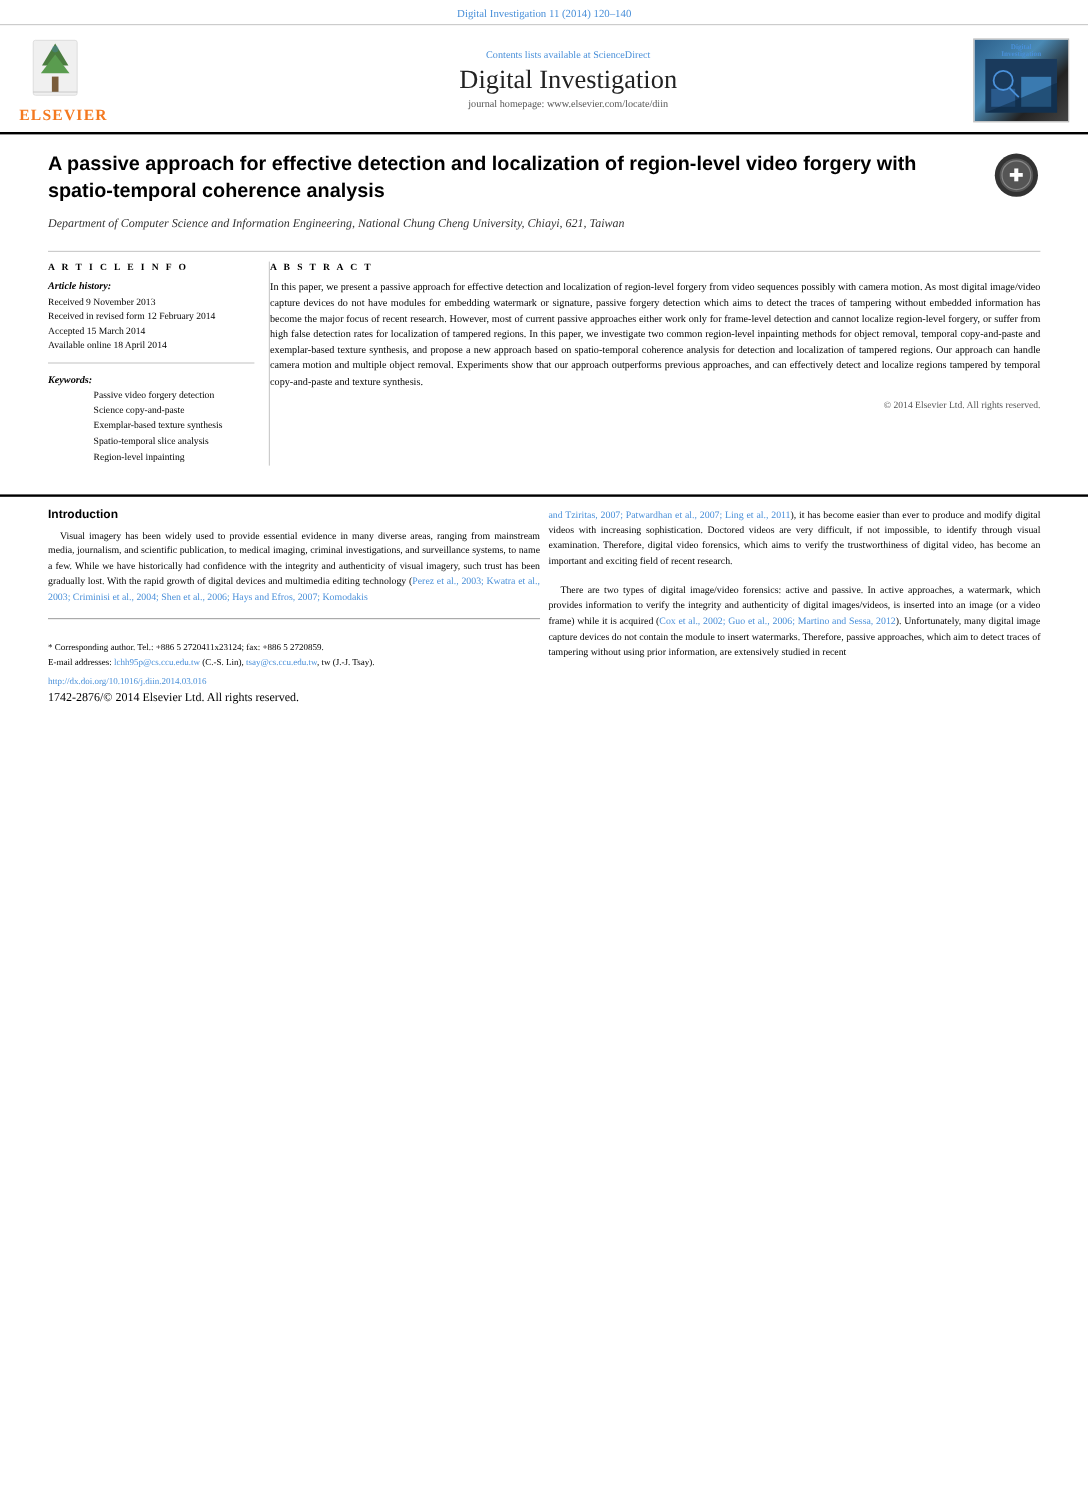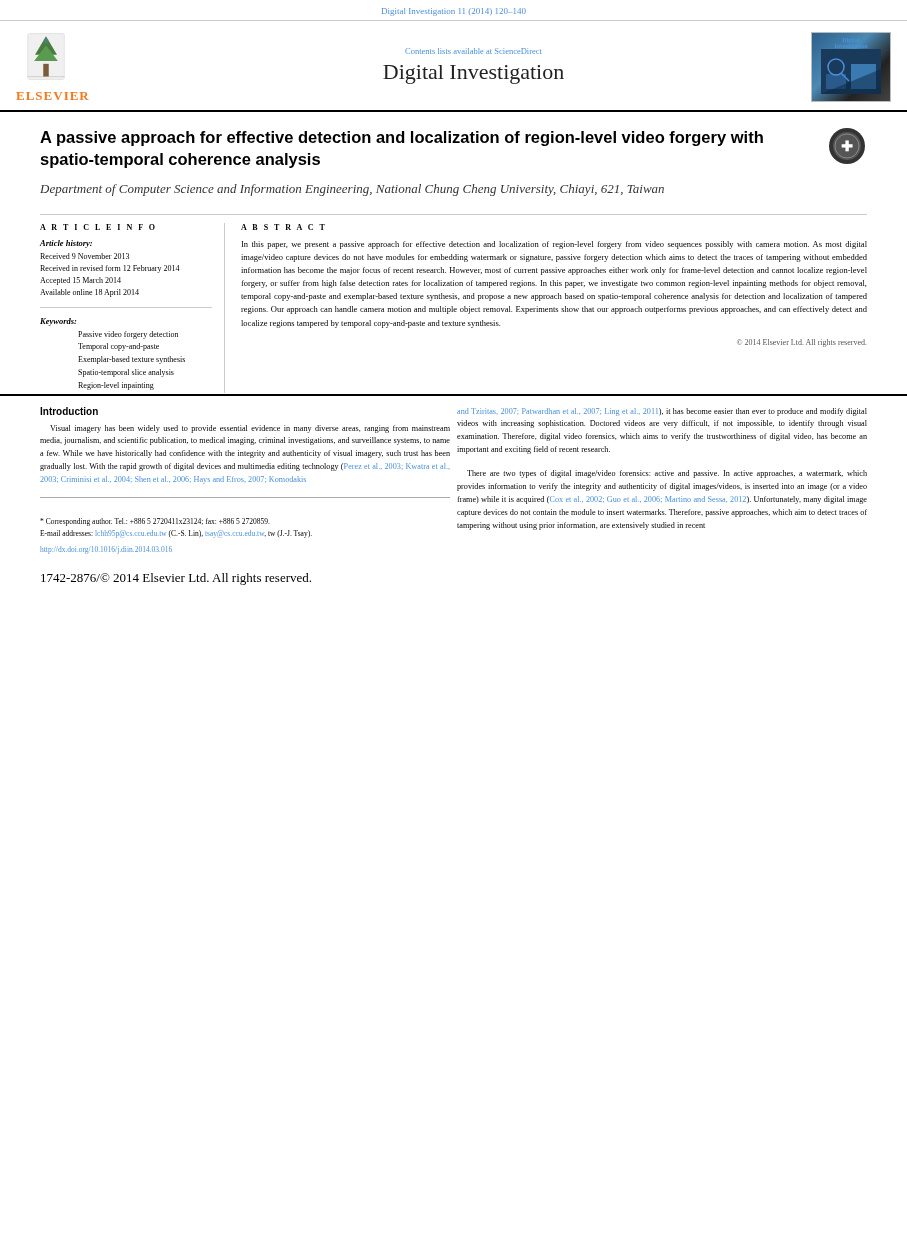--- a/index.html
+++ b/index.html
@@ -87,21 +87,21 @@
       height: 55px;
     }
     .elsevier-text {
       font-size: 13px;
       font-weight: bold;
       color: #f47920;
       letter-spacing: 1px;
       margin-top: 4px;
     }
     .article-main {
-      padding: 14px 40px 1px 40px;
+      padding: 14px 40px 24px 40px;
     }
     .article-title {
       font-size: 16.5px;
       font-weight: bold;
       font-family: Arial, sans-serif;
       line-height: 1.35;
       color: #000;
       margin-bottom: 10px;
       padding-right: 60px;
       position: relative;
@@ -128,33 +128,32 @@
       font-size: 14px;
       font-weight: bold;
     }
     .authors {
       font-size: 11.5px;
       font-weight: bold;
       margin-bottom: 3px;
       color: #000;
     }
     .affiliation {
-      font-size: 13px;
+      font-size: 10px;
       font-style: italic;
       color: #333;
       margin-bottom: 17px;
     }
     .divider {
       border: none;
       border-top: 1px solid #ccc;
       margin: 8px 0;
     }
     .two-col {
       display: flex;
-      gap: 16px;
     }
     .article-info-col {
       width: 185px;
       flex-shrink: 0;
       border-right: 1px solid #ccc;
       padding-right: 12px;
     }
     .abstract-col {
       flex: 1;
     }
@@ -243,23 +242,23 @@
     }
     .footnote-text .link-text {
       color: #4a90d9;
     }
     .doi-line {
       font-size: 7.5px;
       color: #4a90d9;
       margin-top: 6px;
     }
     .issn-line {
-      font-size: 13px;
-      color: #000;
-      margin-top: 16px;
+      font-size: 10px;
+      color: #000;
+      margin-top: 4px;
     }
     .indent {
       text-indent: 10px;
     }
   </style>
 </head>
 <body>
 
 <div class="top-bar">
   <span>Digital Investigation 11 (2014) 120–140</span>
@@ -283,20 +282,21 @@
       </svg>
     </div>
     <div class="elsevier-text">ELSEVIER</div>
   </div>
 
   <div class="center-info">
     <div class="contents-line">
       <span>Contents lists available at </span><span style="color:#4a90d9;">ScienceDirect</span>
     </div>
     <div class="journal-title">Digital Investigation</div>
+    <div class="contents-line">journal homepage: www.elsevier.com/locate/diin</div>
   </div>
 
   <div class="right-thumb">
     <div class="right-thumb-inner">
       <div class="thumb-title">Digital<br>Investigation</div>
       <svg width="60" height="45" viewBox="0 0 60 45">
         <rect width="60" height="45" fill="#1a3a5c"></rect>
         <rect x="5" y="25" width="20" height="15" fill="#2a5a8c"></rect>
         <rect x="30" y="15" width="25" height="25" fill="#3a7ab0"></rect>
         <polygon points="0,45 60,20 60,45" fill="#0a2540" opacity="0.5"></polygon>
@@ -335,21 +335,21 @@
       <div class="info-text">Received 9 November 2013</div>
       <div class="info-text">Received in revised form 12 February 2014</div>
       <div class="info-text">Accepted 15 March 2014</div>
       <div class="info-text">Available online 18 April 2014</div>
 
       <hr class="divider">
 
       <div class="sub-heading">Keywords:</div>
       <div class="keywords-text">
         <span class="keyword-item">Passive video forgery detection</span>
-        <span class="keyword-item">Temporal copy-and-paste</span>
+        <span class="keyword-item">Science copy-and-paste</span>
         <span class="keyword-item">Exemplar-based texture synthesis</span>
         <span class="keyword-item">Spatio-temporal slice analysis</span>
         <span class="keyword-item">Region-level inpainting</span>
       </div>
     </div>
 
     <div class="abstract-col">
       <div class="section-heading">A B S T R A C T</div>
       <div class="abstract-text">In this paper, we present a passive approach for effective detection and localization of region-level forgery from video sequences possibly with camera motion. As most digital image/video capture devices do not have modules for embedding watermark or signature, passive forgery detection which aims to detect the traces of tampering without embedded information has become the major focus of recent research. However, most of current passive approaches either work only for frame-level detection and cannot localize region-level forgery, or suffer from high false detection rates for localization of tampered regions. In this paper, we investigate two common region-level inpainting methods for object removal, temporal copy-and-paste and exemplar-based texture synthesis, and propose a new approach based on spatio-temporal coherence analysis for detection and localization of tampered regions. Our approach can handle camera motion and multiple object removal. Experiments show that our approach outperforms previous approaches, and can effectively detect and localize regions tampered by temporal copy-and-paste and texture synthesis.</div>
       <div class="copyright-line">© 2014 Elsevier Ltd. All rights reserved.</div>

